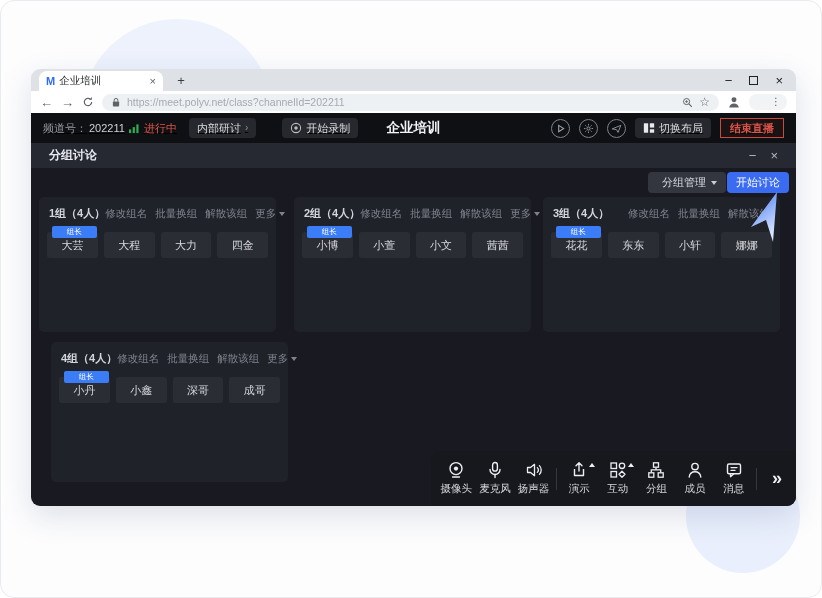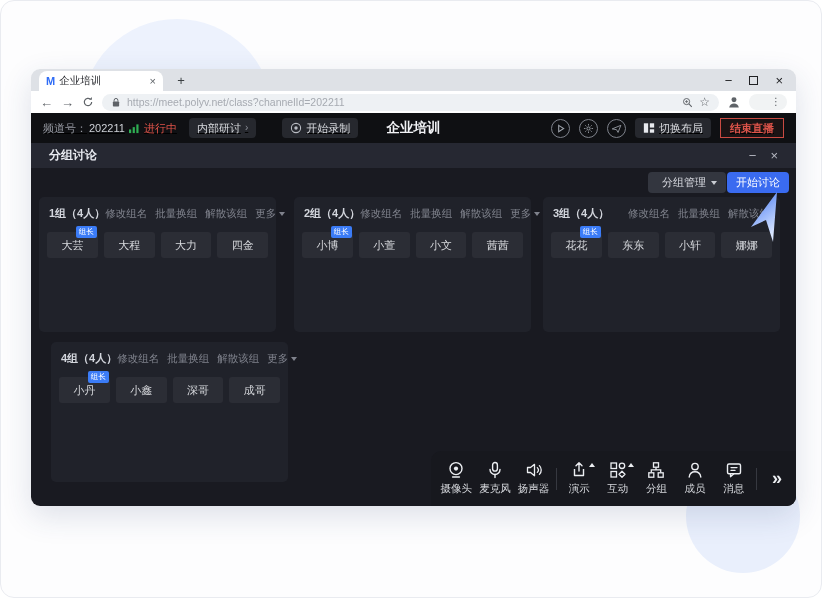--- a/index.html
+++ b/index.html
@@ -48,21 +48,21 @@
   .startbtn{position:absolute;top:4px;right:7px;height:21px;background:#3a6bf0;border-radius:4px;color:#fff;font-size:11px;display:flex;align-items:center;padding:0 9px;}
   .cursor{position:absolute;left:719px;top:23px;z-index:10;}
   .card{position:absolute;width:237px;background:#20222a;border-radius:5px;}
   .chead{display:flex;align-items:center;padding:9px 10px 0 10px;}
   .ctitle{font-size:11px;font-weight:600;color:#d3d6dd;white-space:nowrap;}
   .cacts{margin-left:auto;display:flex;align-items:flex-start;gap:8px;}
   .act{font-size:10.5px;color:#7f828c;white-space:nowrap;display:flex;align-items:center;gap:3px;}
   .act .caret{border-top-color:#7f828c;border-left-width:3px;border-right-width:3px;}
   .tiles{display:flex;gap:6px;padding:11px 8px 0 8px;}
   .tile{position:relative;width:51px;height:26px;background:#2b2d35;border-radius:3px;display:flex;align-items:center;justify-content:center;font-size:11px;color:#d8dade;}
-  .badge{position:absolute;top:-6px;right:1px;background:#3b7cf7;color:#fff;font-size:7.5px;line-height:1;padding:2px 3px;border-radius:2px;white-space:nowrap;}
+  .badge{position:absolute;top:-6px;right:1px;background:#3b7cf7;color:#fff;font-size:7.5px;line-height:1;padding:2px 15px;border-radius:2px;white-space:nowrap;}
   
   .dock{position:absolute;left:400px;top:283px;width:365px;height:55px;background:#17181e;border-radius:10px 0 9px 0;display:flex;align-items:center;padding:0 2px 0 6px;z-index:5;text-align:right;}
   .ditem{width:41px;display:flex;flex-direction:column;align-items:center;gap:3px;}
   .dicon{position:relative;width:18px;height:18px;}
   .tri{position:absolute;top:2px;right:-7px;width:0;height:0;border-left:3px solid transparent;border-right:3px solid transparent;border-bottom:4px solid #eceef2;}
   .dlabel{font-size:10.5px;color:#d6d8dd;white-space:nowrap;}
   .ddiv{width:1px;height:22px;background:#363840;margin:0 3px;}
   .dexpand{width:36px;display:flex;align-items:center;justify-content:center;color:#eceef2;font-size:18px;font-weight:600;}
   svg{display:block;}
 </style>

